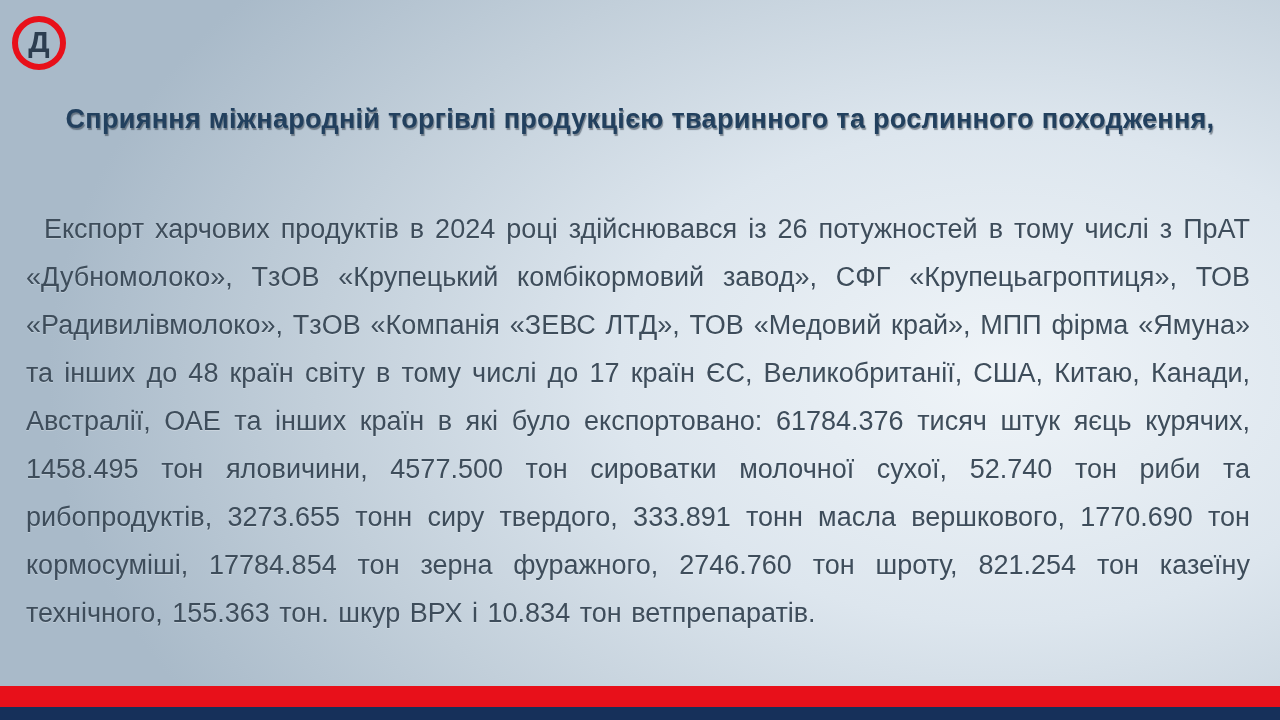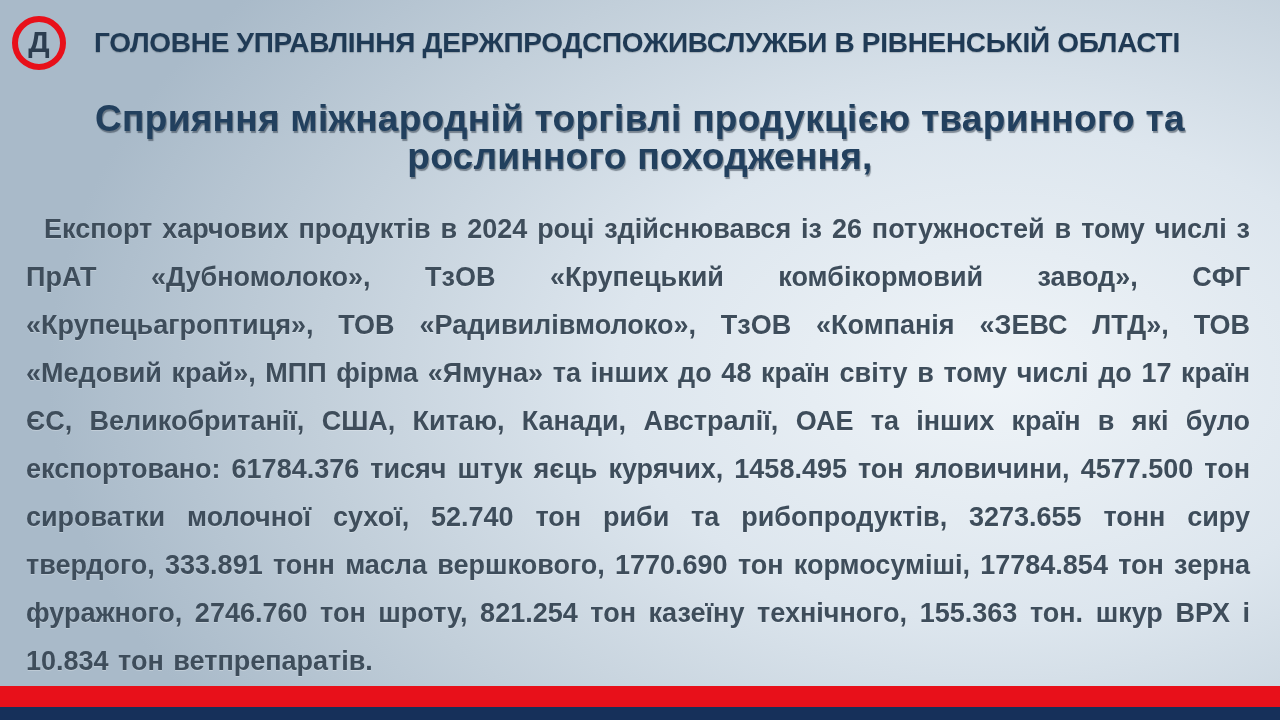--- a/index.html
+++ b/index.html
@@ -56,36 +56,36 @@
     text-shadow: 0 1px 1px rgba(0,0,0,0.18);
   }
   
   .subtitle {
     position: absolute;
     top: 100px;
     left: 30px;
     right: 30px;
     text-align: center;
     color: #22405e;
-    font-size: 37px;
+    font-size: 27px;
     line-height: 38px;
     letter-spacing: 0.3px;
     text-shadow: 1px 2px 1px rgba(20,30,45,0.45);
   }
   
   .body-paragraph {
     position: absolute;
     top: 205px;
     left: 26px;
     right: 30px;
     margin: 0;
     color: #3e4d5b;
     font-size: 27px;
     line-height: 48px;
-    font-weight: 700;
+    font-weight: 400;
     text-align: justify;
     text-align-last: left;
     text-indent: 18px;
     word-spacing: 2px;
     text-shadow: 0 1px 0 rgba(255,255,255,0.25);
   }
   
   .red-stripe {
     position: absolute;
     left: 0;
@@ -103,21 +103,20 @@
 </style>
 </head>
 <body>
 
 <div class="slide">
 
   <div class="header">
     <div class="logo" style="border-color: rgb(232, 16, 26);">
       <span class="logo-letter">Д</span>
     </div>
-    <h1 class="title" style="color: rgb(31, 58, 85);">ГОЛОВНЕ УПРАВЛІННЯ ДЕРЖПРОДСПОЖИВСЛУЖБИ В РІВНЕНСЬКІЙ ОБЛАСТІ</h1>
   </div>
 
   <div class="subtitle" style="color: rgb(34, 64, 94);">
     <div>Сприяння міжнародній торгівлі продукцією тваринного та рослинного походження,</div>
   </div>
 
   <p class="body-paragraph" style="color: rgb(62, 77, 91);">Експорт харчових продуктів в 2024 році здійснювався із 26 потужностей в тому числі з ПрАТ «Дубномолоко», ТзОВ «Крупецький комбікормовий завод», СФГ «Крупецьагроптиця», ТОВ «Радивилівмолоко», ТзОВ «Компанія «ЗЕВС ЛТД», ТОВ «Медовий край», МПП фірма «Ямуна» та інших до 48 країн світу в тому числі до 17 країн ЄС, Великобританії, США, Китаю, Канади, Австралії, ОАЕ та інших країн в які було експортовано: 61784.376 тисяч штук яєць курячих, 1458.495 тон яловичини, 4577.500 тон сироватки молочної сухої, 52.740 тон риби та рибопродуктів, 3273.655 тонн сиру твердого, 333.891 тонн масла вершкового, 1770.690 тон кормосуміші, 17784.854 тон зерна фуражного, 2746.760 тон шроту, 821.254 тон казеїну технічного, 155.363 тон. шкур ВРХ і 10.834 тон ветпрепаратів.</p>
 
   <div class="red-stripe" style="background: rgb(232, 16, 26);"></div>
   <div class="navy-footer" style="background: rgb(22, 48, 90);"></div>

